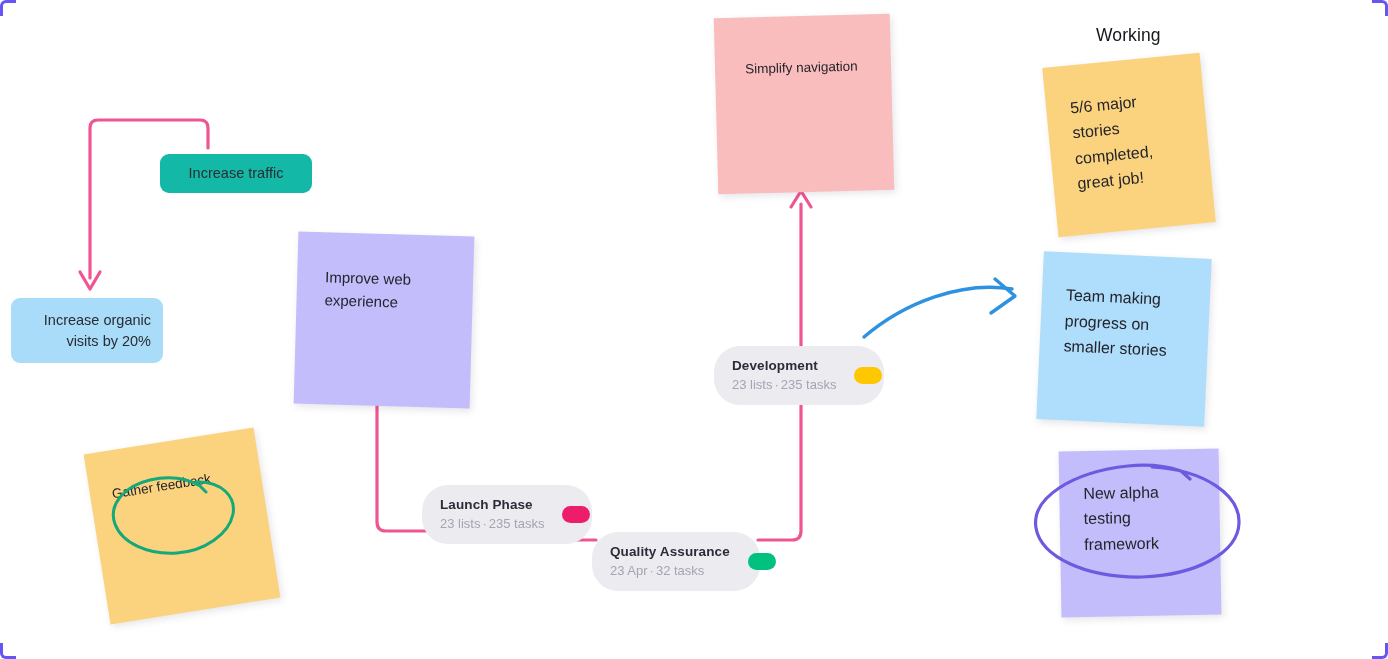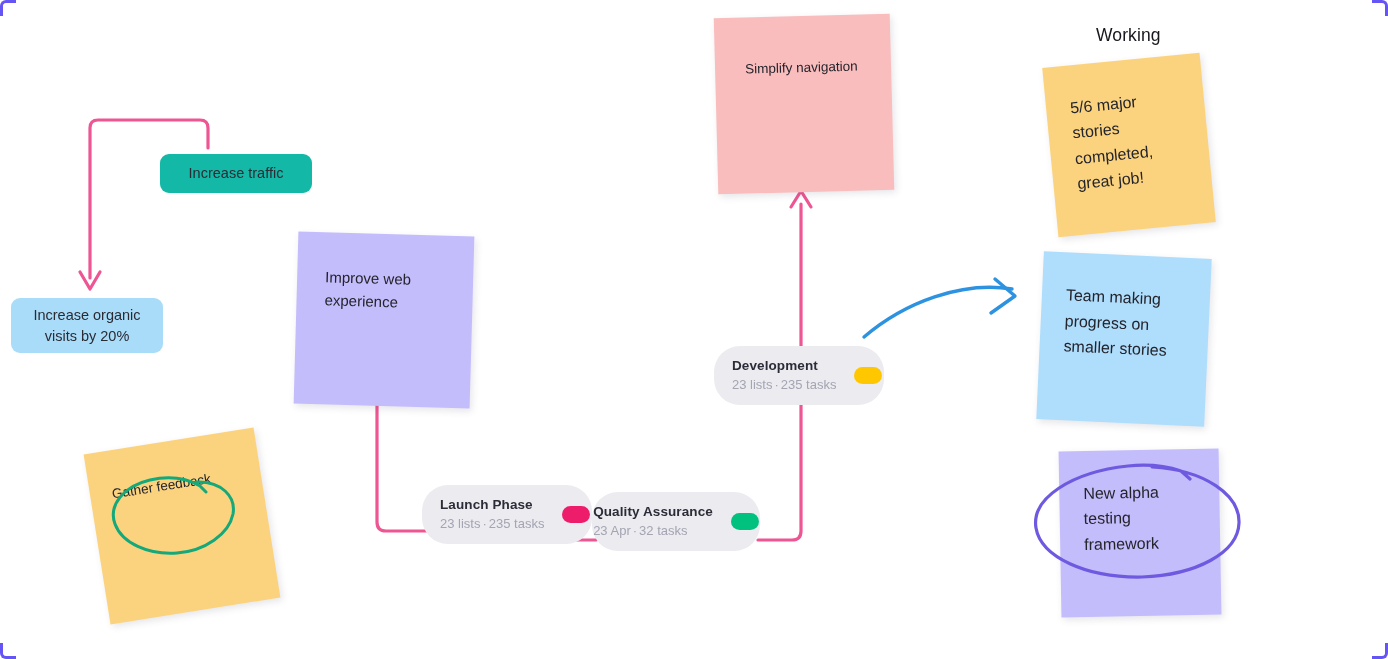--- a/index.html
+++ b/index.html
@@ -176,35 +176,35 @@
   <div class="sticky" style="left:1060px; top:450px; width:160px; height:166px; background:#C4BDFB;
               transform: rotate(-1deg); padding:30px 24px; font-size:16px;
               line-height:1.58;">
     <span>New alpha testing framework</span>
   </div>
 
   <div class="goal-card" style="left:160px; top:148px; width:152px; height:39px; background:#14b8a6;margin-top:6px;">
     <span>Increase traffic</span>
   </div>
 
-  <div class="goal-card" style="left:11px; top:298px; width:152px; height:55px; background:#A9DCF8;">
+  <div class="goal-card" style="left:11px; top:298px; width:152px; height:65px; background:#A9DCF8;text-align:right;">
     <span>Increase organic visits by 20%</span>
   </div>
 
   <div class="task-card" style="left:422px; top:450px; width:170px;margin-top:35px;">
     <div class="tc-text">
       <div class="tc-title">Launch Phase</div>
       <div class="tc-meta">
         <span>23 lists</span><span class="dot">·</span><span>235 tasks</span>
       </div>
     </div>
     <div class="tc-pill" style="background:#EE1D6B;"></div>
   </div>
 
-  <div class="task-card" style="left:592px; top:492px; width:168px;justify-content:center;">
+  <div class="task-card" style="left:592px; top:532px; width:168px;">
     <div class="tc-text">
       <div class="tc-title">Quality Assurance</div>
       <div class="tc-meta">
         <span>23 Apr</span><span class="dot">·</span><span>32 tasks</span>
       </div>
     </div>
     <div class="tc-pill" style="background:#00C27E;"></div>
   </div>
 
   <div class="task-card" style="left:714px; top:346px; width:170px;">

